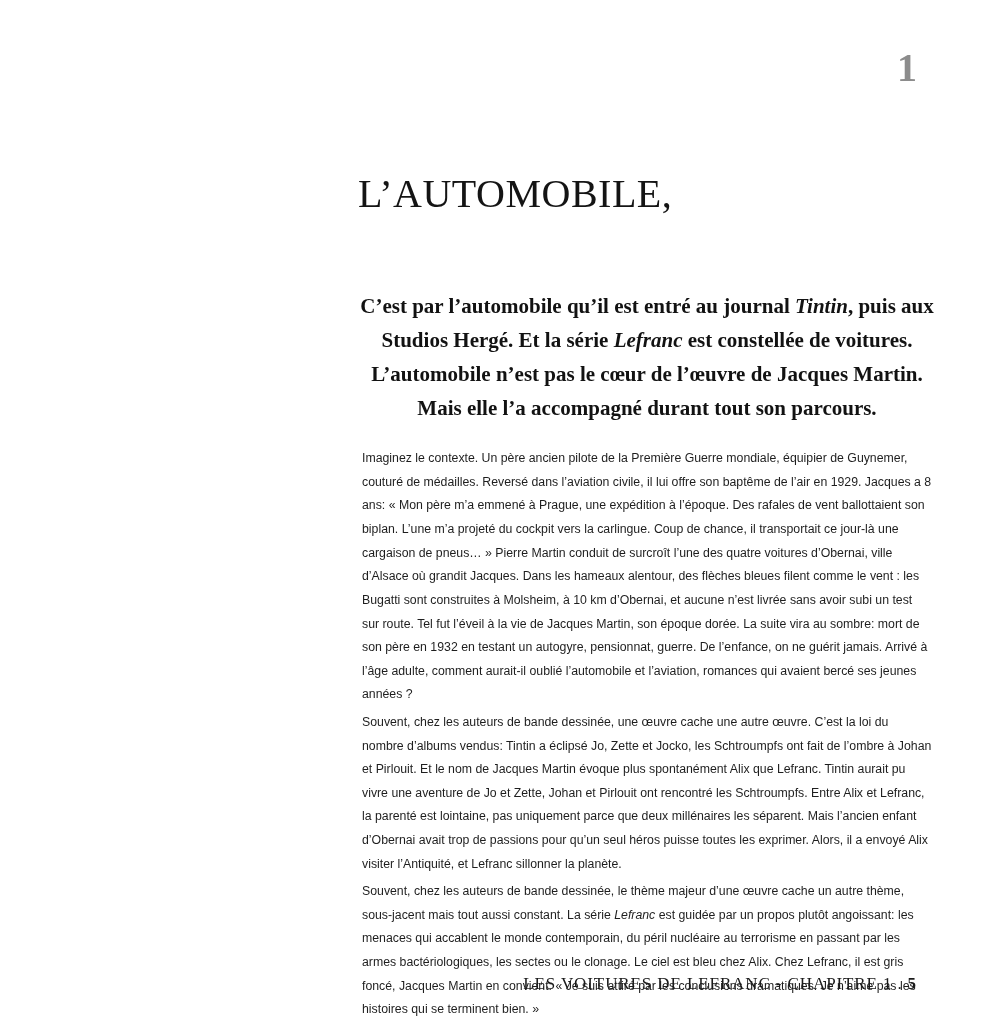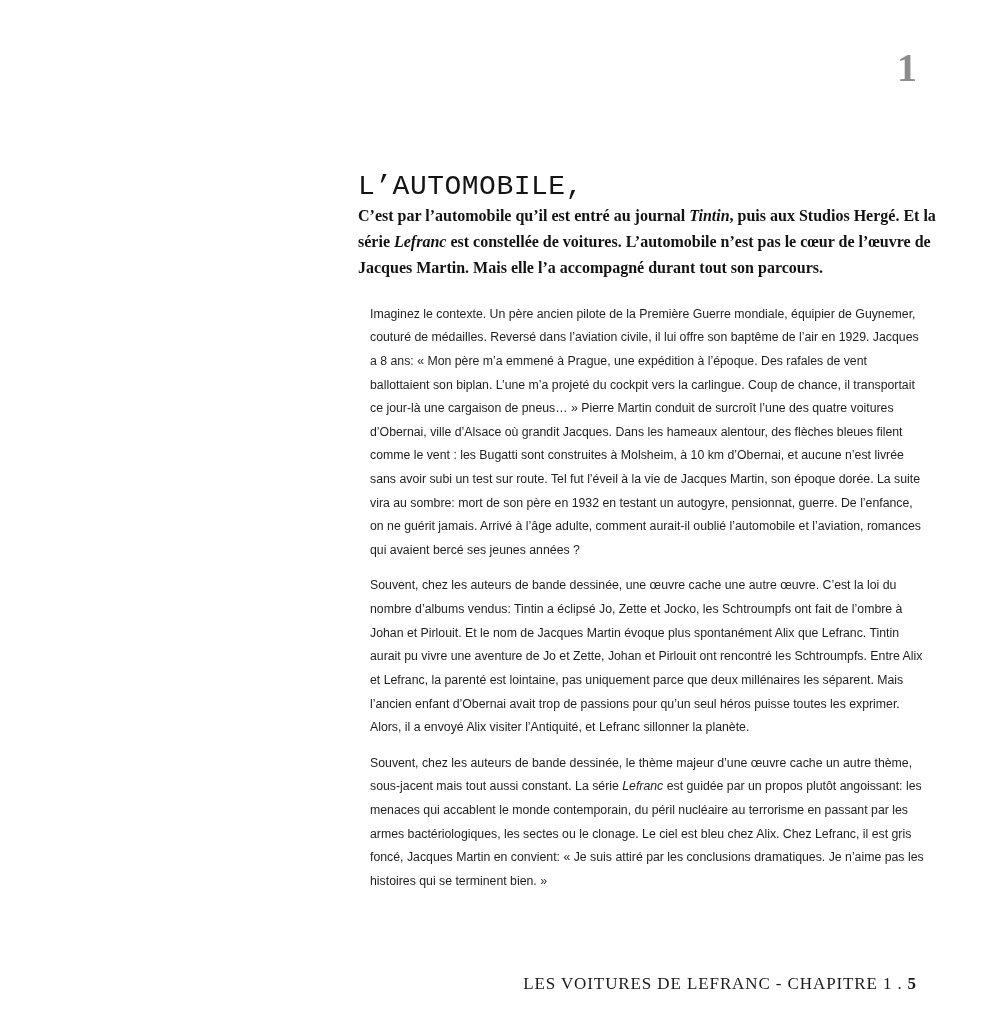--- a/index.html
+++ b/index.html
@@ -32,54 +32,55 @@
     line-height: 1;
     letter-spacing: 0;
   }
   .content {
     position: absolute;
     left: 358px;
     top: 170px;
     width: 578px;
   }
   .chapter-title {
-    font-family: Liberation Mono, monospace;
-    font-size: 28px;
+    font-family: Liberation Serif, serif;
+    font-size: 40px;
     font-weight: 400;
     line-height: 1.18;
     letter-spacing: 0.5px;
     color: #141414;
     margin: 0;
   }
   .chapter-title .line {
     display: block;
     white-space: nowrap;
   }
   .chapeau {
+    margin-top: 72px;
     font-family: "Liberation Serif", serif;
-    font-size: 16px;
+    font-size: 21px;
     font-weight: bold;
     line-height: 1.62;
     color: #121212;
-    text-align: left;
+    text-align: center;
   }
   .chapeau em {
     font-style: italic;
     font-weight: bold;
   }
   .body-copy {
     margin-top: 22px;
     font-family: "Liberation Sans", sans-serif;
     font-size: 12.3px;
     line-height: 1.92;
     color: #1e1e1e;
     text-align: left;
   }
   .body-copy p {
-    margin: 12px;
+    margin: 4px;
   }
   .body-copy em {
     font-style: italic;
   }
   .footer {
     position: absolute;
     bottom: 30px;
     right: 68px;
     font-family: "Liberation Serif", serif;
     font-size: 17px;

